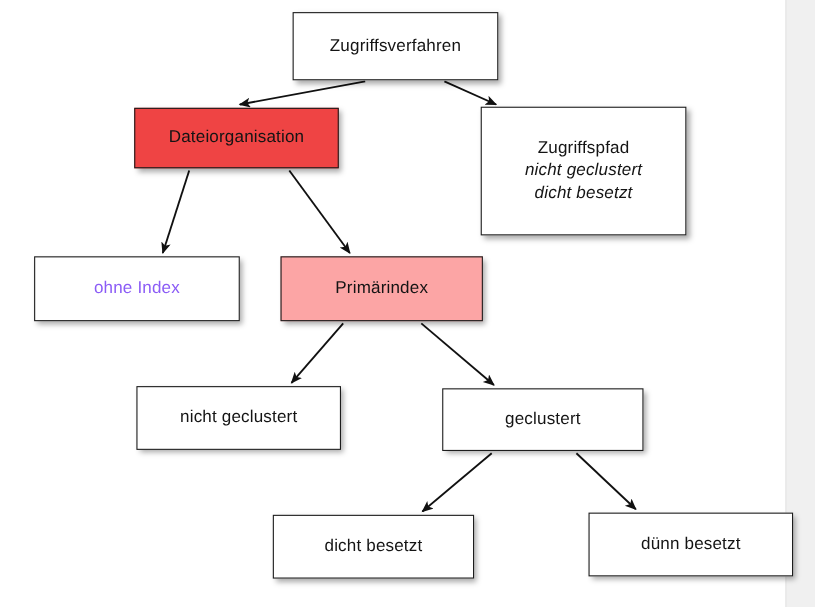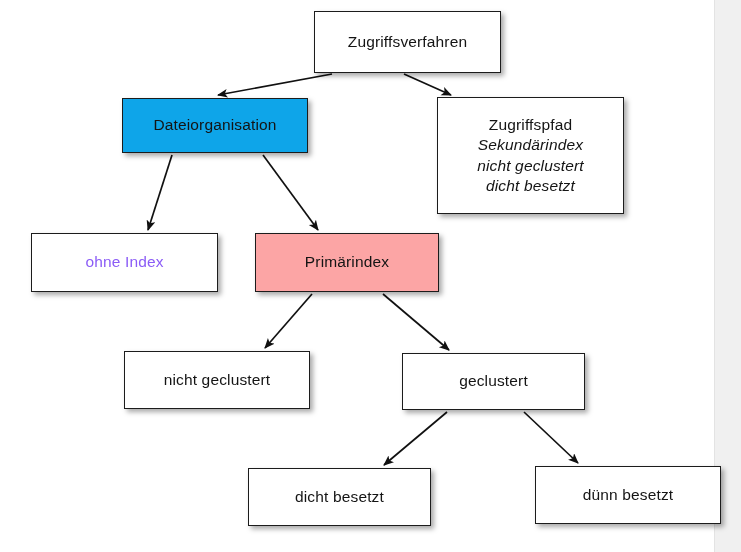--- a/index.html
+++ b/index.html
@@ -71,29 +71,28 @@
         <line x1="172" y1="155" x2="148" y2="230" stroke="#111111" stroke-width="1.7" marker-end="url(#arrowhead)"></line>
         <line x1="263" y1="155" x2="318" y2="230" stroke="#111111" stroke-width="1.7" marker-end="url(#arrowhead)"></line>
         <line x1="312" y1="294" x2="265" y2="348" stroke="#111111" stroke-width="1.7" marker-end="url(#arrowhead)"></line>
         <line x1="383" y1="294" x2="449" y2="350" stroke="#111111" stroke-width="1.7" marker-end="url(#arrowhead)"></line>
         <line x1="447" y1="412" x2="384" y2="465" stroke="#111111" stroke-width="1.7" marker-end="url(#arrowhead)"></line>
         <line x1="524" y1="412" x2="578" y2="463" stroke="#111111" stroke-width="1.7" marker-end="url(#arrowhead)"></line>
       </g>
   </svg>
 
   <div id="nodes">
-      <div class="node" style="left: 266px; top: 11px; width: 187px; height: 62px; border-color: rgb(28, 28, 28); background: rgb(255, 255, 255); color: rgb(20, 20, 20); margin-left: 48px;">
+      <div class="node" style="left: 266px; top: 11px; width: 187px; height: 62px; border-color: rgb(28, 28, 28); background: rgb(255, 255, 255); color: rgb(20, 20, 20);">
         <span class="line">Zugriffsverfahren</span>
       </div>
-      <div class="node" style="left: 122px; top: 98px; width: 186px; height: 55px; border-color: rgb(28, 28, 28); background: #0ea5e9; color: rgb(20, 20, 20);">
+      <div class="node" style="left: 122px; top: 98px; width: 186px; height: 55px; border-color: rgb(28, 28, 28); background: #ef4444; color: rgb(20, 20, 20);">
         <span class="line">Dateiorganisation</span>
       </div>
       <div class="node" style="left: 437px; top: 97px; width: 187px; height: 117px; border-color: rgb(28, 28, 28); background: rgb(255, 255, 255); color: rgb(20, 20, 20);">
         <span class="line">Zugriffspfad</span>
-        <span class="line italic">Sekundärindex</span>
         <span class="line italic">nicht geclustert</span>
         <span class="line italic">dicht besetzt</span>
       </div>
       <div class="node" style="left: 31px; top: 233px; width: 187px; height: 59px; border-color: rgb(28, 28, 28); background: rgb(255, 255, 255); color: #8b5cf6;">
         <span class="line">ohne Index</span>
       </div>
       <div class="node" style="left: 255px; top: 233px; width: 184px; height: 59px; border-color: rgb(28, 28, 28); background: #fca5a5; color: rgb(20, 20, 20);">
         <span class="line">Primärindex</span>
       </div>
       <div class="node" style="left: 124px; top: 351px; width: 186px; height: 58px; border-color: rgb(28, 28, 28); background: rgb(255, 255, 255); color: rgb(20, 20, 20);">

